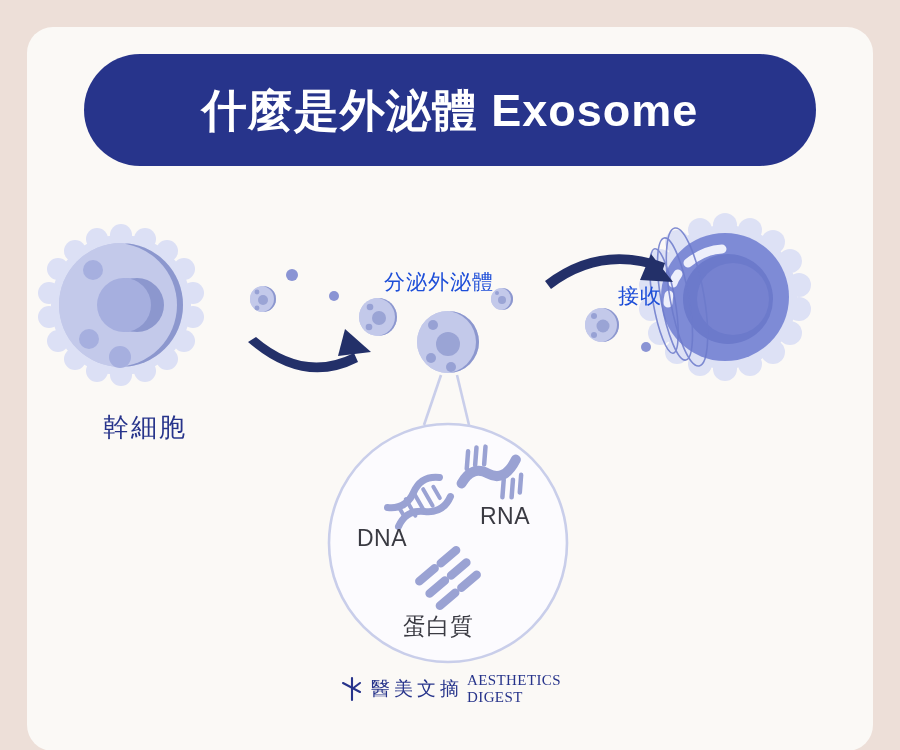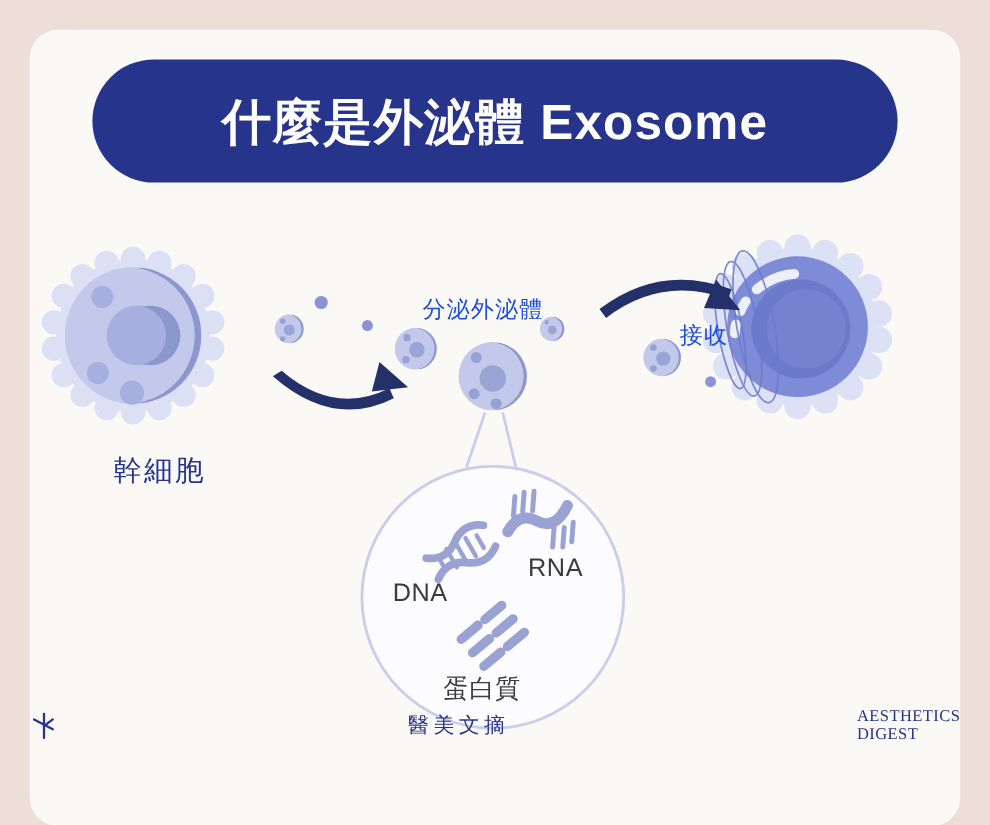--- a/index.html
+++ b/index.html
@@ -83,35 +83,35 @@
   }
   .lbl-mol {
     color: #3A3A42;
     font-size: 23px;
     letter-spacing: 0.5px;
   }
 
   #label-stem      { left: 76px;  top: 387px; }
   #label-target    { left: 665px; top: 387px; }
   #label-secrete   { left: 357px; top: 244px; }
-  #label-receive   { left: 591px; top: 268px; }
+  #label-receive   { left: 591px; top: 258px; }
   #label-dna       { left: 330px; top: 500px; }
   #label-rna       { left: 453px; top: 478px; }
   #label-protein   { left: 376px; top: 588px; }
 
   
   .brand {
     position: absolute;
     left: 0;
-    top: 616px;
+    top: 645px;
     width: 846px;
     display: flex;
     align-items: center;
-    justify-content: space-between;
-    gap: 26px;
+    justify-content: center;
+    gap: 6px;
   }
   .brand-mark { display: block; }
   .brand-cn {
     color: #27348B;
     font-size: 19px;
     letter-spacing: 4px;
     font-family: "Liberation Serif", "DejaVu Serif", serif;
     line-height: 1;
   }
   .brand-en {

